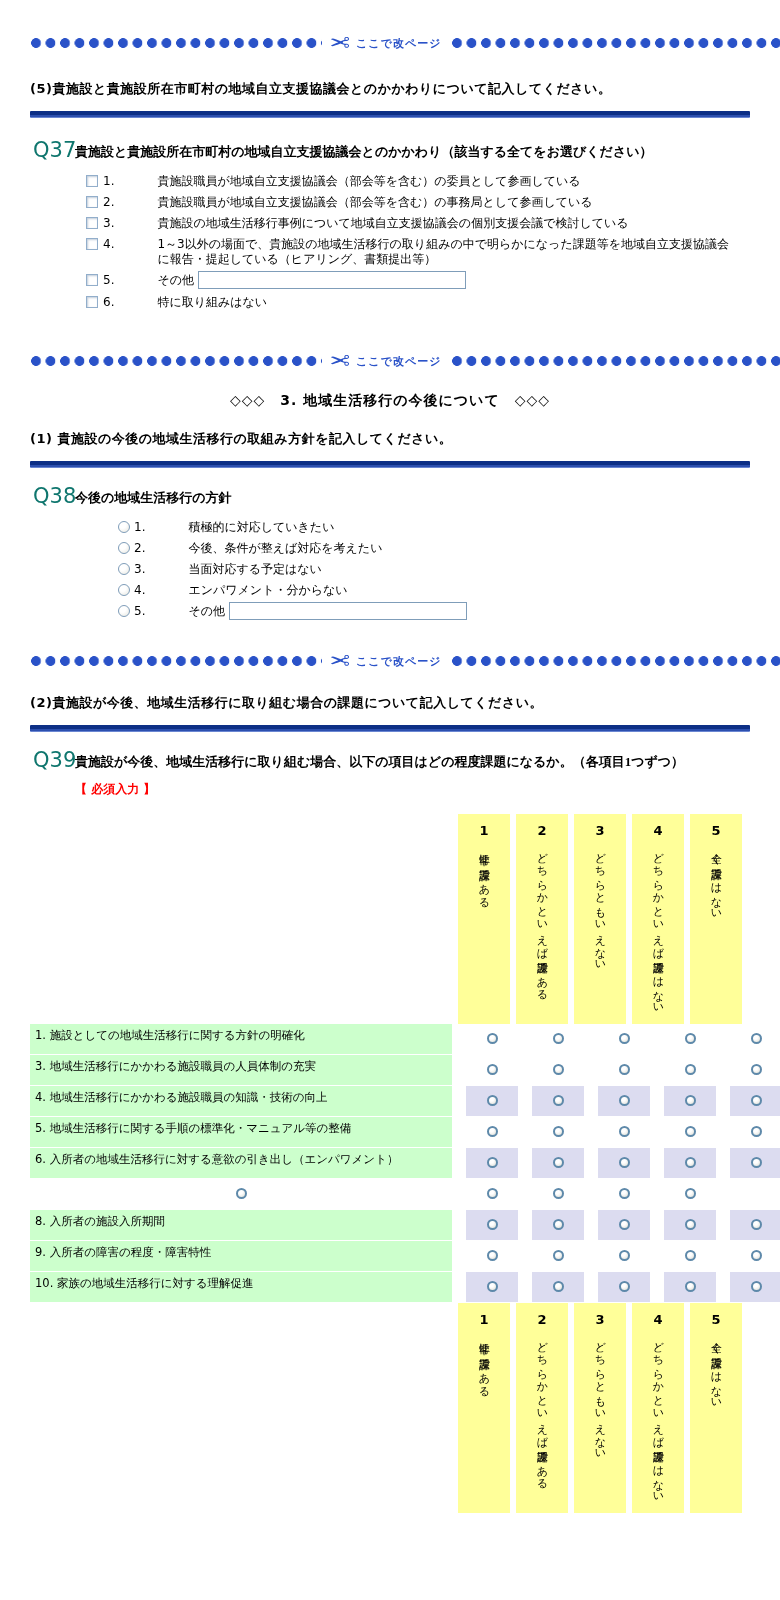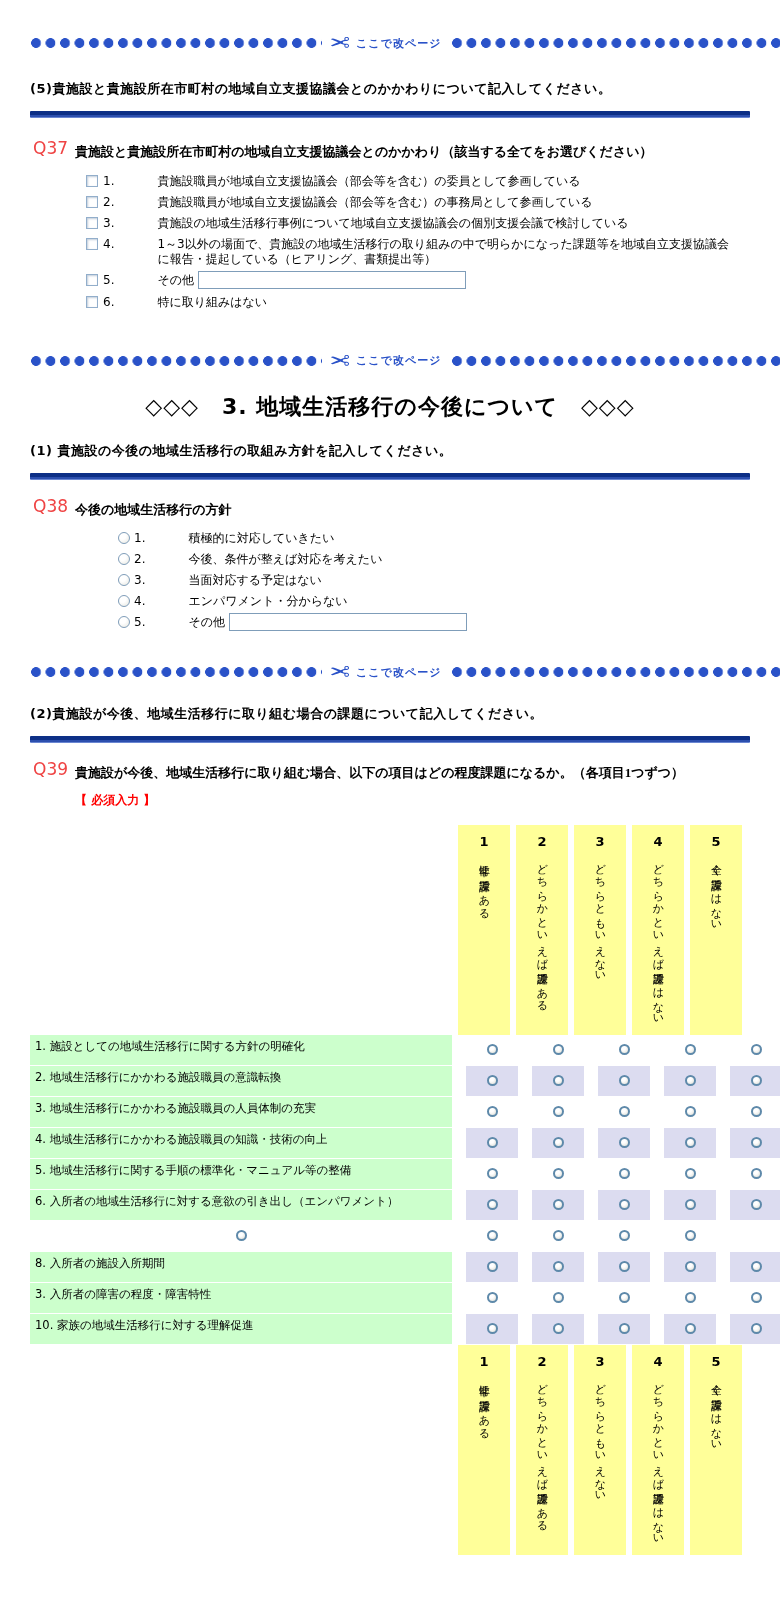--- a/index.html
+++ b/index.html
@@ -61,32 +61,32 @@
   .divider {
     width: 720px;
     height: 7px;
     margin: 13px 0 0 30px;
     background: linear-gradient(to bottom, #0d2f86 0 58%, #2c4fae 58% 80%, #6a86d2 80% 100%);
     border-radius: 1px;
   }
   .chapter-title {
     margin-top: 20px;
     text-align: center;
-    font-size: 22px;
+    font-size: 14px;
     font-weight: bold;
     letter-spacing: 1px;
   }
 
   
   .qhead { display: flex; align-items: flex-start; margin: 22px 0 0 33px; }
   #q38head { margin-top: 18px; }
   #q39head { margin-top: 18px; }
   .qid {
-    color: #ef4444;
-    font-size: 17px;
+    color: #0f766e;
+    font-size: 21px;
     width: 42px;
     flex: none;
     line-height: 1;
   }
   .qtitle { font-weight: bold; font-size: 13px; padding-top: 3px; line-height: 1.35; font-family: Liberation Serif, serif; }
   .required { color: #ff0000; font-weight: bold; font-size: 12px; margin-top: 10px; }
 
   
   .optlist { margin: 13px 0 0 86px; width: 655px; }
   .optlist.radios { margin-left: 118px; }
@@ -323,38 +323,20 @@
         <div class="mcell">
           <span class="mradio"></span>
         </div>
         <div class="mcell">
           <span class="mradio"></span>
         </div>
         <div class="mcell">
           <span class="mradio"></span>
         </div>
       </div>
-      <div class="mrow alt">
-        <div class="mlabel">2. 地域生活移行にかかわる施設職員の意識転換</div>
-        <div class="mcell">
-          <span class="mradio"></span>
-        </div>
-        <div class="mcell">
-          <span class="mradio"></span>
-        </div>
-        <div class="mcell">
-          <span class="mradio"></span>
-        </div>
-        <div class="mcell">
-          <span class="mradio"></span>
-        </div>
-        <div class="mcell">
-          <span class="mradio"></span>
-        </div>
-      </div>
       <div class="mrow">
         <div class="mlabel">3. 地域生活移行にかかわる施設職員の人員体制の充実</div>
         <div class="mcell">
           <span class="mradio"></span>
         </div>
         <div class="mcell">
           <span class="mradio"></span>
         </div>
         <div class="mcell">
           <span class="mradio"></span>
@@ -449,21 +431,21 @@
           <span class="mradio"></span>
         </div>
         <div class="mcell">
           <span class="mradio"></span>
         </div>
         <div class="mcell">
           <span class="mradio"></span>
         </div>
       </div>
       <div class="mrow">
-        <div class="mlabel">3. 入所者の障害の程度・障害特性</div>
+        <div class="mlabel">9. 入所者の障害の程度・障害特性</div>
         <div class="mcell">
           <span class="mradio"></span>
         </div>
         <div class="mcell">
           <span class="mradio"></span>
         </div>
         <div class="mcell">
           <span class="mradio"></span>
         </div>
         <div class="mcell">

